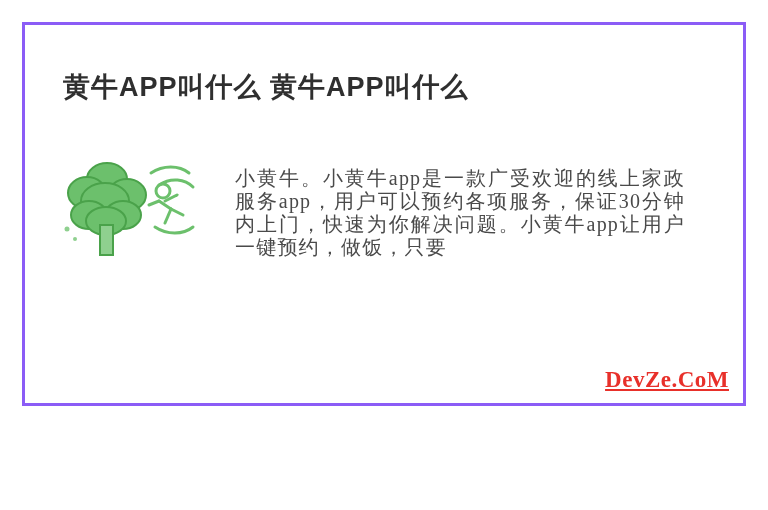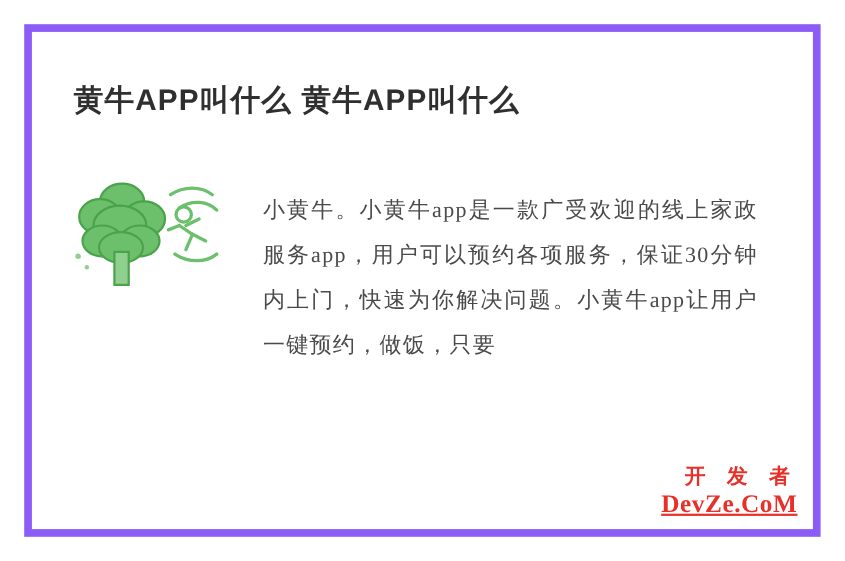--- a/index.html
+++ b/index.html
@@ -11,22 +11,22 @@
     height: 510px;
     background: #ffffff;
     font-family: "Liberation Sans", sans-serif;
     overflow: hidden;
   }
   .card {
     position: absolute;
     left: 22px;
     top: 22px;
     width: 724px;
-    height: 466px;
-    border: 7px solid #8b5cf6;
+    height: 384px;
+    border: 3px solid #8b5cf6;
     box-sizing: border-box;
     background: #ffffff;
   }
   .title {
     position: absolute;
     left: 38px;
     top: 44px;
     font-size: 27px;
     font-weight: bold;
     color: #2f2f2f;
@@ -41,21 +41,21 @@
     width: 160px;
     height: 130px;
   }
   .body-text {
     position: absolute;
     left: 210px;
     top: 142px;
     width: 450px;
     font-family: "Liberation Serif", serif;
     font-size: 20px;
-    line-height: 41px;
+    line-height: 23px;
     color: #4a4a4a;
     letter-spacing: 1.2px;
     text-align: justify;
   }
   .watermark {
     position: absolute;
     right: 14px;
     bottom: 10px;
     text-align: right;
     user-select: none;
@@ -116,17 +116,16 @@
         <path d="M96 30 C108 22 124 22 134 30"></path>
         <path d="M104 42 C116 34 130 36 138 44"></path>
         <path d="M100 84 C112 92 128 92 138 84"></path>
       </g>
     </svg>
   </div>
 
   <div class="body-text">小黄牛。小黄牛app是一款广受欢迎的线上家政服务app，用户可以预约各项服务，保证30分钟内上门，快速为你解决问题。小黄牛app让用户一键预约，做饭，只要</div>
 
   <div class="watermark">
-    <div class="wm-top">开 发 者</div>
     <div class="wm-bottom">DevZe.CoM</div>
   </div>
 
 </div>
 
 </body></html>

